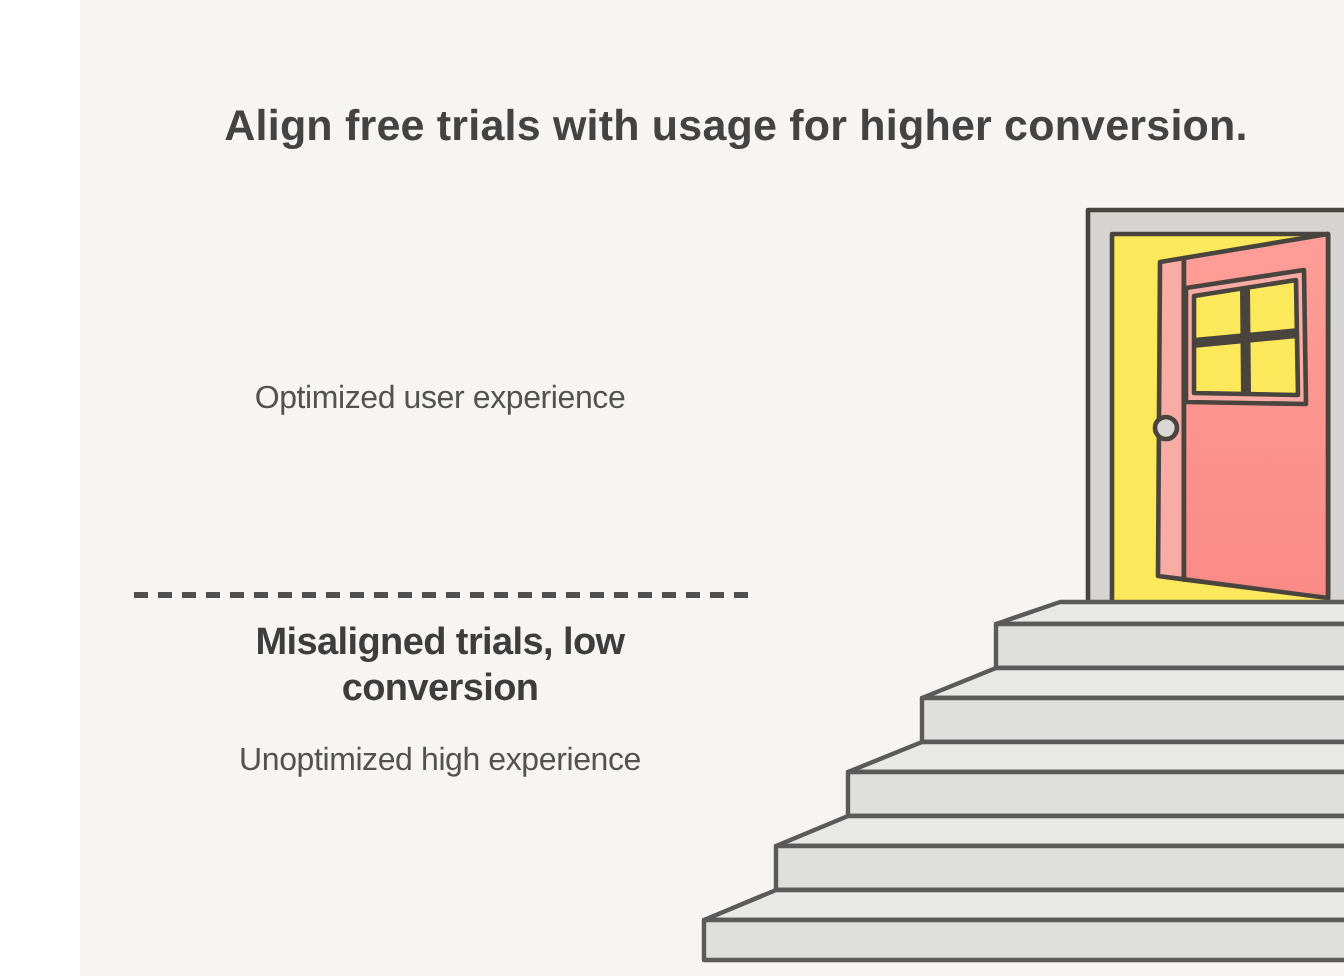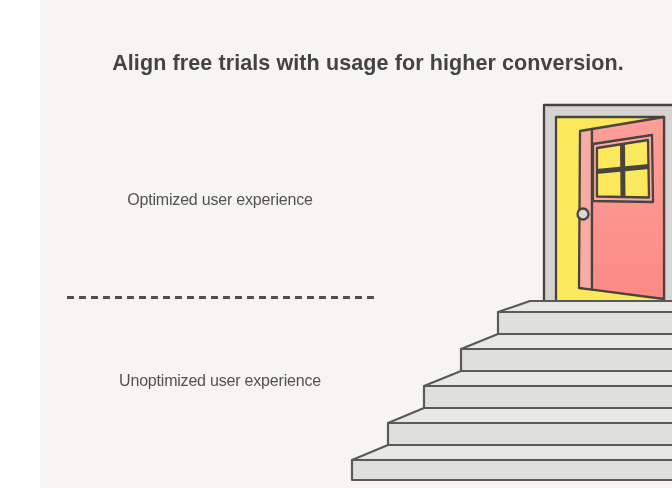--- a/index.html
+++ b/index.html
@@ -67,22 +67,23 @@
 
 <div class="canvas">
 
   <h1 class="title">Align free trials with usage for higher conversion.</h1>
 
 
   <p class="label body-text aligned-subtext">Optimized user experience</p>
 
   <div class="divider"></div>
 
+  <p class="label heading misaligned-heading">Misaligned trials, low conversion</p>
 
-  <p class="label body-text misaligned-subtext">Unoptimized user experience</p>
+  <p class="label body-text misaligned-subtext">Unoptimized high experience</p>
 
   <svg class="illustration" width="672" height="488" viewBox="0 0 672 488">
     <defs>
       <linearGradient id="doorGrad" x1="0" y1="0" x2="0" y2="1">
         <stop offset="0" class="g-top"></stop>
         <stop offset="1" class="g-bottom"></stop>
       </linearGradient>
     </defs>
 
     <g>

